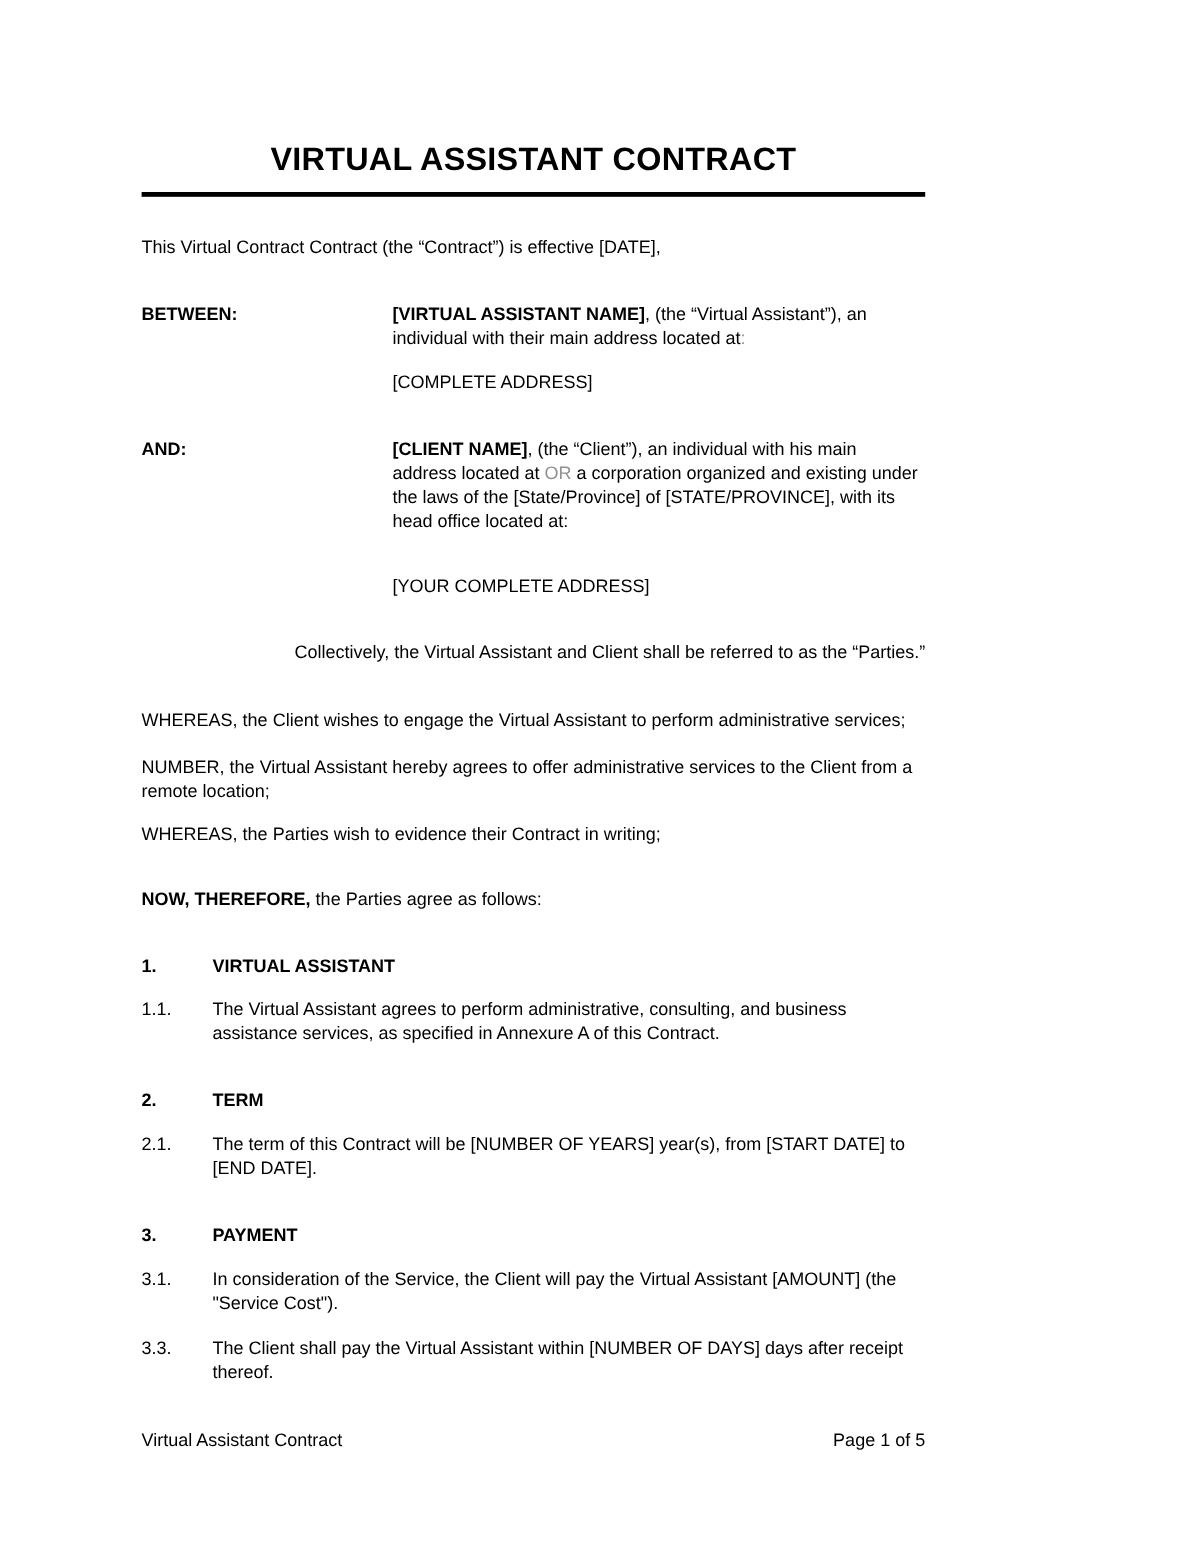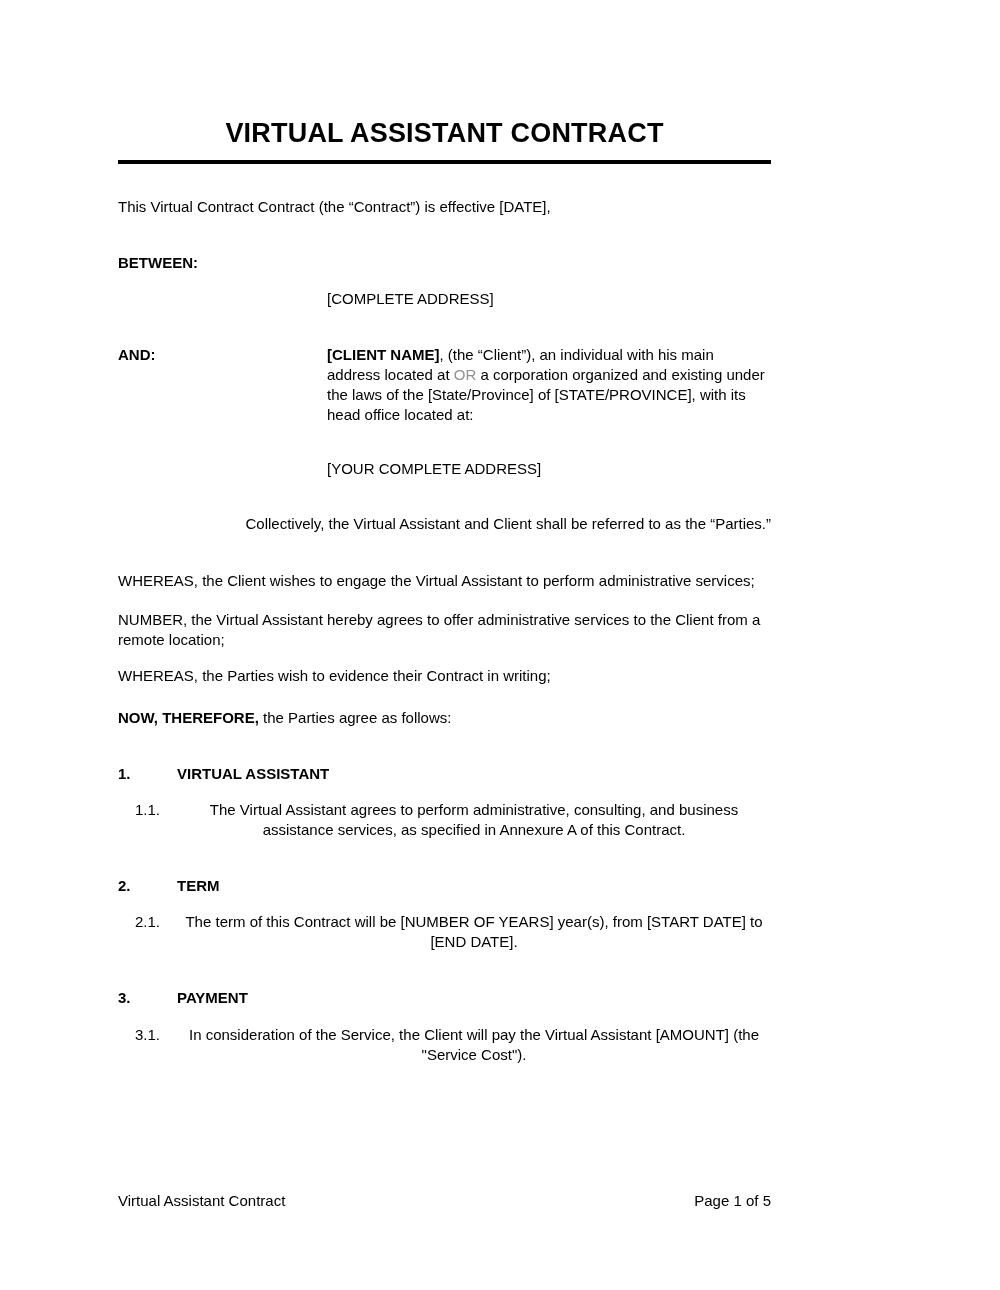--- a/index.html
+++ b/index.html
@@ -53,31 +53,30 @@
   }
   .row-between { margin-top: 36px; }
   .row-between-addr { margin-top: 16px; }
   .row-and { margin-top: 36px; }
   .row-and-addr { margin-top: 34px; }
 
   .collectively { margin-top: 35px; text-align: right; }
   .whereas-1 { margin-top: 37px; }
   .whereas-2 { margin-top: 19px; }
   .whereas-3 { margin-top: 16px; }
-  .now-therefore { margin-top: 22px; }
+  .now-therefore { margin-top: 34px; }
 
   .section-heading {
     display: flex;
     margin-top: 36px;
     font-weight: bold;
   }
   .clause-row {
     display: flex;
     margin-top: 16px;
-    text-align: center;
   }
   .clause-row.gap17 { margin-top: 17px; }
   .num-col {
     width: 59px;
     flex: 0 0 59px;
   }
   .clause-text {
     flex: 1 1 auto;
   }
 
@@ -98,20 +97,21 @@
 
 <div class="page">
 
   <h1 class="doc-title">VIRTUAL ASSISTANT CONTRACT</h1>
   <div class="rule"></div>
 
   <p class="intro">This Virtual Contract Contract (the “Contract”) is effective [DATE],</p>
 
   <div class="party-row row-between">
     <div class="party-label">BETWEEN:</div>
+    <div class="party-content"><span class="b">[VIRTUAL ASSISTANT NAME]</span><span>, (the “Virtual Assistant”), an individual with their main address located at</span><span class="gray">:</span></div>
   </div>
 
   <div class="party-row row-between-addr">
     <div class="party-label"></div>
     <div class="party-content">[COMPLETE ADDRESS]</div>
   </div>
 
   <div class="party-row row-and">
     <div class="party-label">AND:</div>
     <div class="party-content"><span class="b">[CLIENT NAME]</span><span>, (the “Client”), an individual with his main address located at </span><span class="gray">OR</span><span> a corporation organized and existing under the laws of the [State/Province] of [STATE/PROVINCE], with its head office located at:</span></div>
@@ -149,19 +149,23 @@
   </div>
 
   <div class="section-heading">
     <div class="num-col">3.</div>
     <div>PAYMENT</div>
   </div>
   <div class="clause-row gap17">
     <div class="num-col">3.1.</div>
     <div class="clause-text">In consideration of the Service, the Client will pay the Virtual Assistant [AMOUNT] (the "Service Cost").</div>
   </div>
+  <div class="clause-row gap17">
+    <div class="num-col">3.3.</div>
+    <div class="clause-text">The Client shall pay the Virtual Assistant within [NUMBER OF DAYS] days after receipt thereof.</div>
+  </div>
 
   <div class="footer">
     <span>Virtual Assistant Contract</span>
     <span>Page 1 of 5</span>
   </div>
 
 </div>
 
 </body></html>

